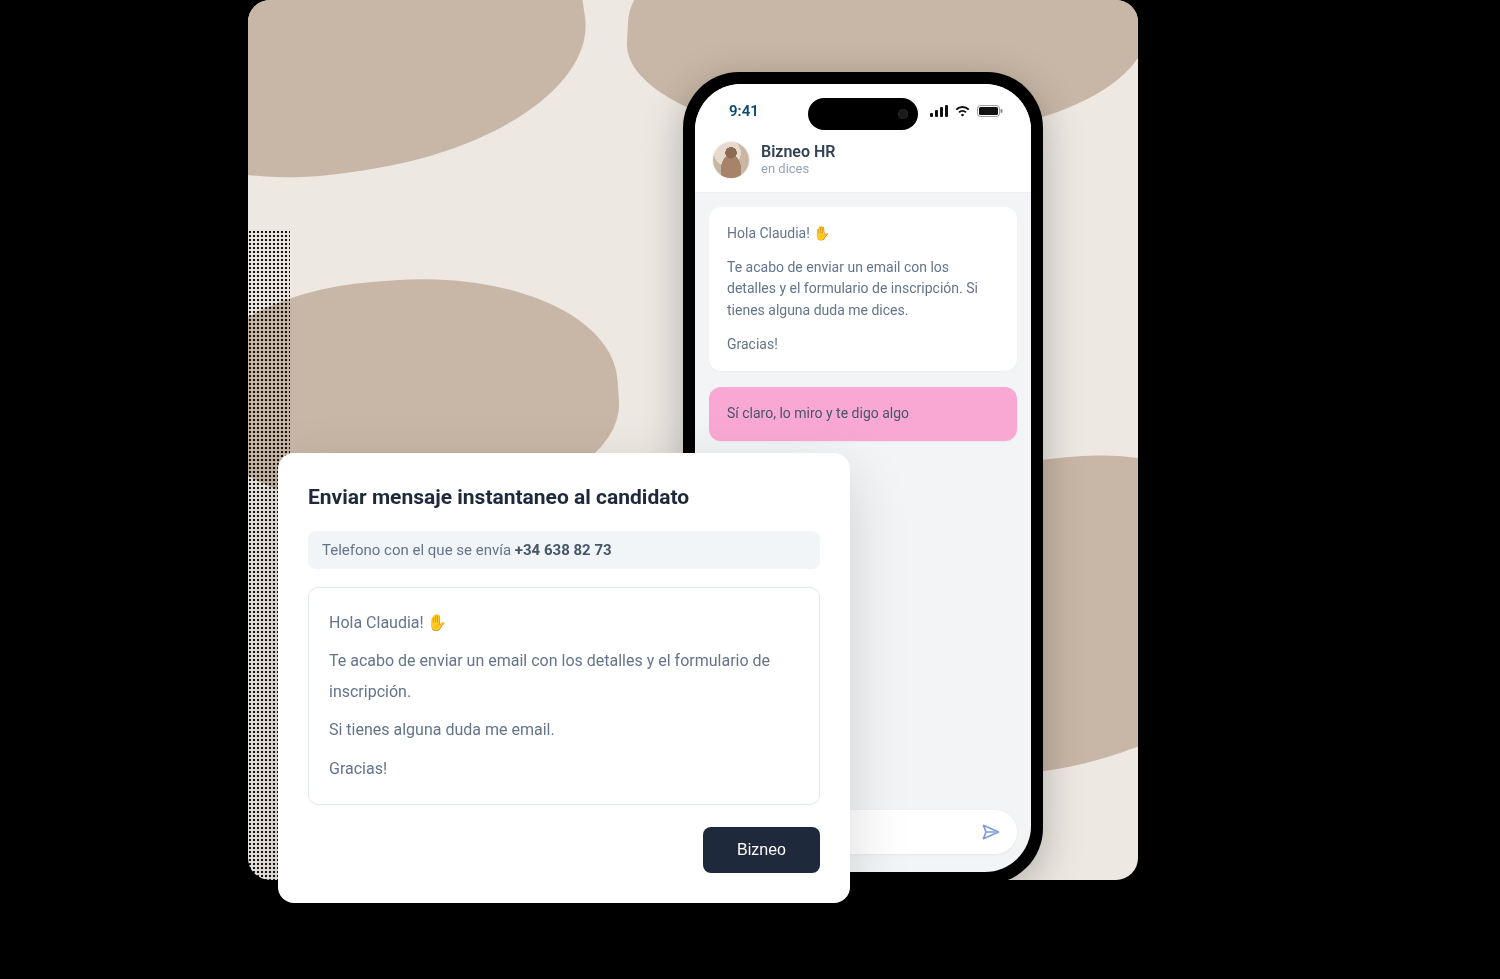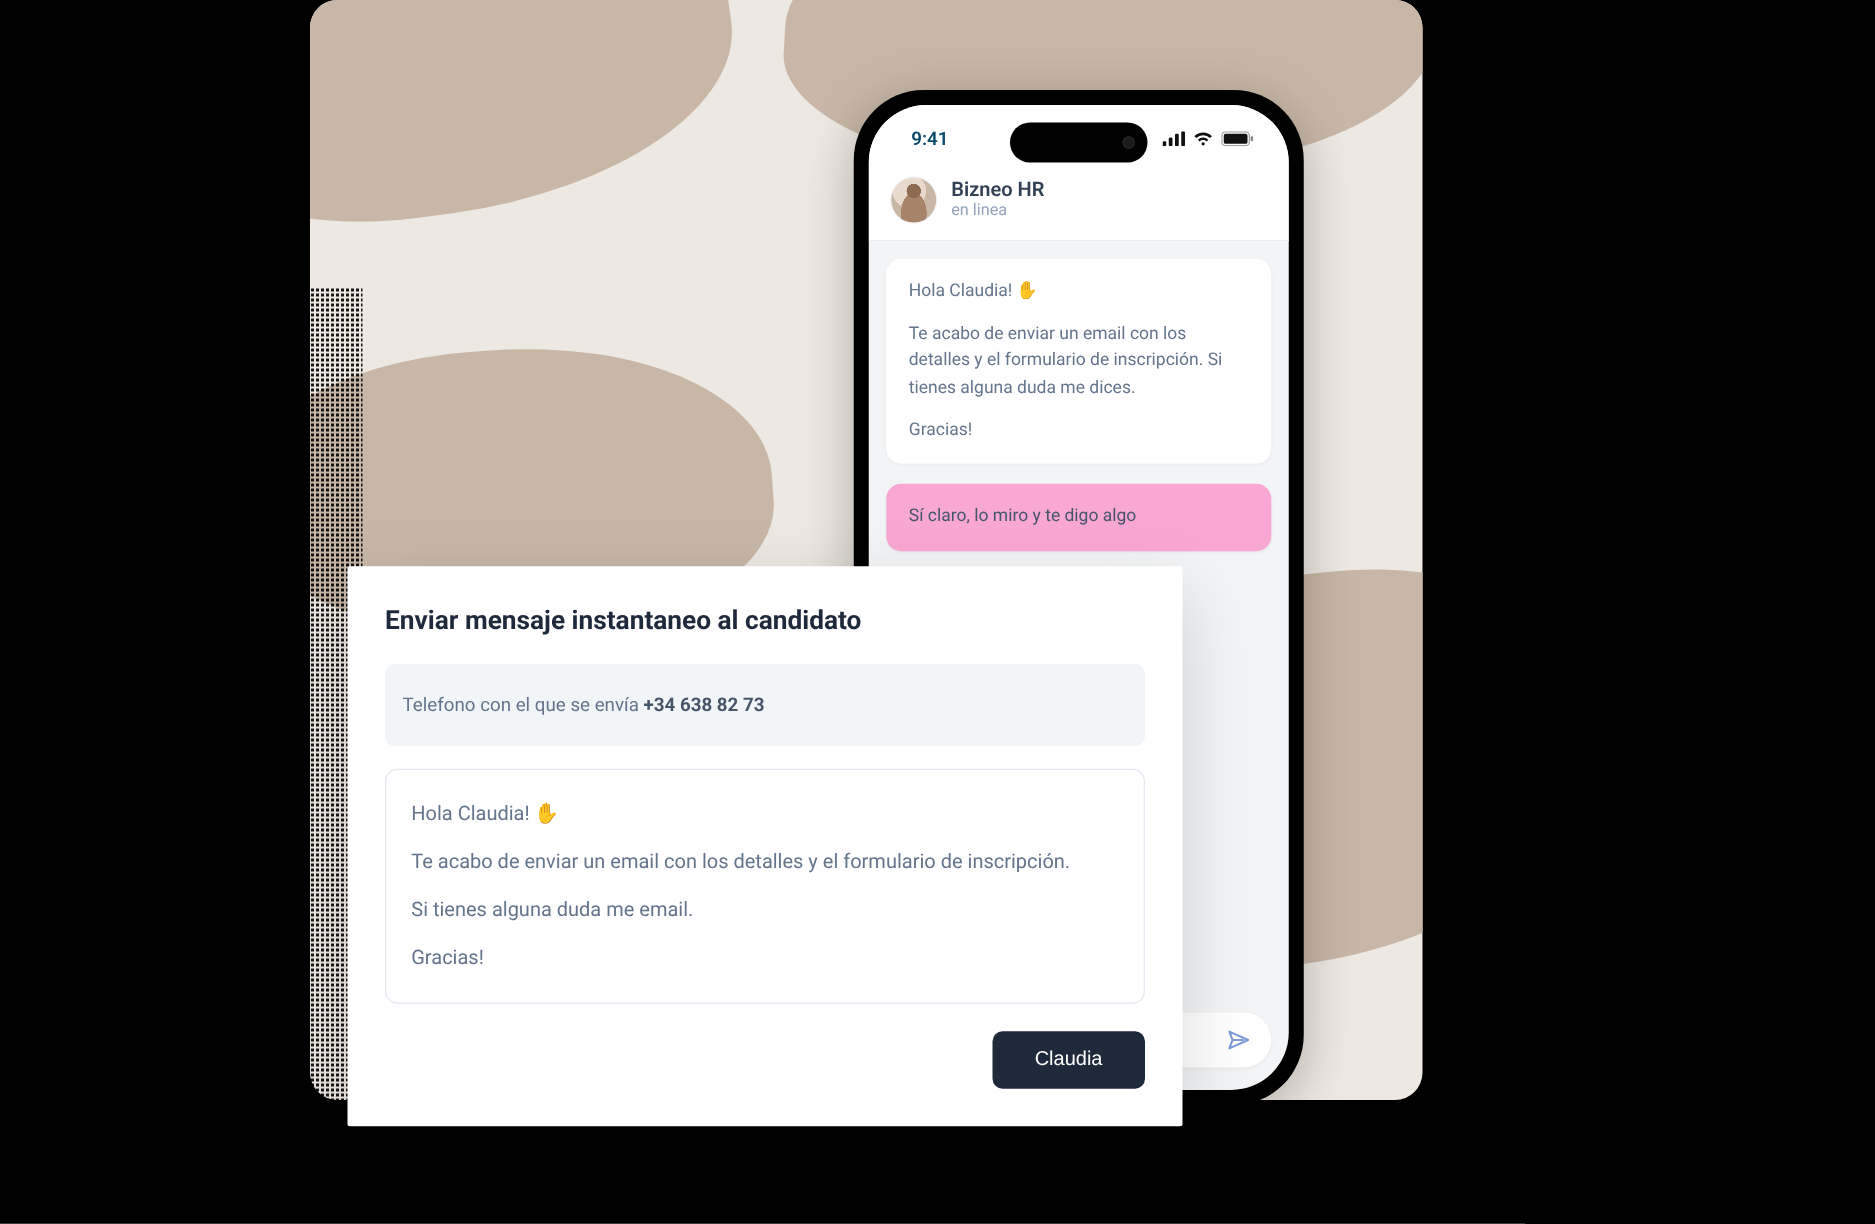--- a/index.html
+++ b/index.html
@@ -121,37 +121,37 @@
       display:flex; align-items:center; justify-content:flex-end;
       padding-right:16px;
       box-shadow:0 1px 3px rgba(0,0,0,.06);
     }
     .send-icon svg { display:block; }
 
     
     .card {
       position:absolute;
       left:278px; top:453px;
-      width:668px;
-      background:#fff;
-      border-radius:2px;
+      width:572px;
+      background:#fff;
+      border-radius:16px;
       box-shadow:0 20px 60px rgba(0,0,0,.15);
       padding:32px 30px 30px;
       z-index:10;
     }
     .card h2 {
       font-size:21px;
       font-weight:700;
       color:#1e293b;
       margin-bottom:22px;
     }
     .phone-field {
       background:#f1f5f8;
       border-radius:8px;
-      padding:24px 14px;
+      padding:10px 14px;
       font-size:15px;
       color:#64748b;
       margin-bottom:18px;
     }
     .phone-field strong { color:#475569; font-weight:700; }
     .msg-box {
       border:1px solid #e2e8f0;
       border-radius:10px;
       padding:20px 20px;
       color:#64748b;
@@ -215,21 +215,21 @@
               <rect x="23.5" y="4" width="2" height="4" rx="1" fill="#111" fill-opacity=".5"></rect>
             </svg>
         </span>
       </span>
     </div>
 
     <div class="chat-header">
       <div class="avatar"></div>
       <div>
         <div class="chat-title">Bizneo HR</div>
-        <div class="chat-sub">en linea</div>
+        <div class="chat-sub">en dices</div>
       </div>
     </div>
 
     <div class="chat-body">
       <div class="bubble">
         <p>Hola Claudia! ✋</p>
         <p>Te acabo de enviar un email con los detalles y el formulario de inscripción. Si tienes alguna duda me dices.</p>
         <p>Gracias!</p>
       </div>
       <div class="bubble reply">
@@ -255,15 +255,15 @@
   </div>
 
   <div class="msg-box">
     <p>Hola Claudia! ✋</p>
     <p>Te acabo de enviar un email con los detalles y el formulario de inscripción.</p>
     <p>Si tienes alguna duda me email.</p>
     <p>Gracias!</p>
   </div>
 
   <div class="card-actions">
-    <button class="btn-send">Claudia</button>
+    <button class="btn-send">Bizneo</button>
   </div>
 </div>
 
 </body></html>

